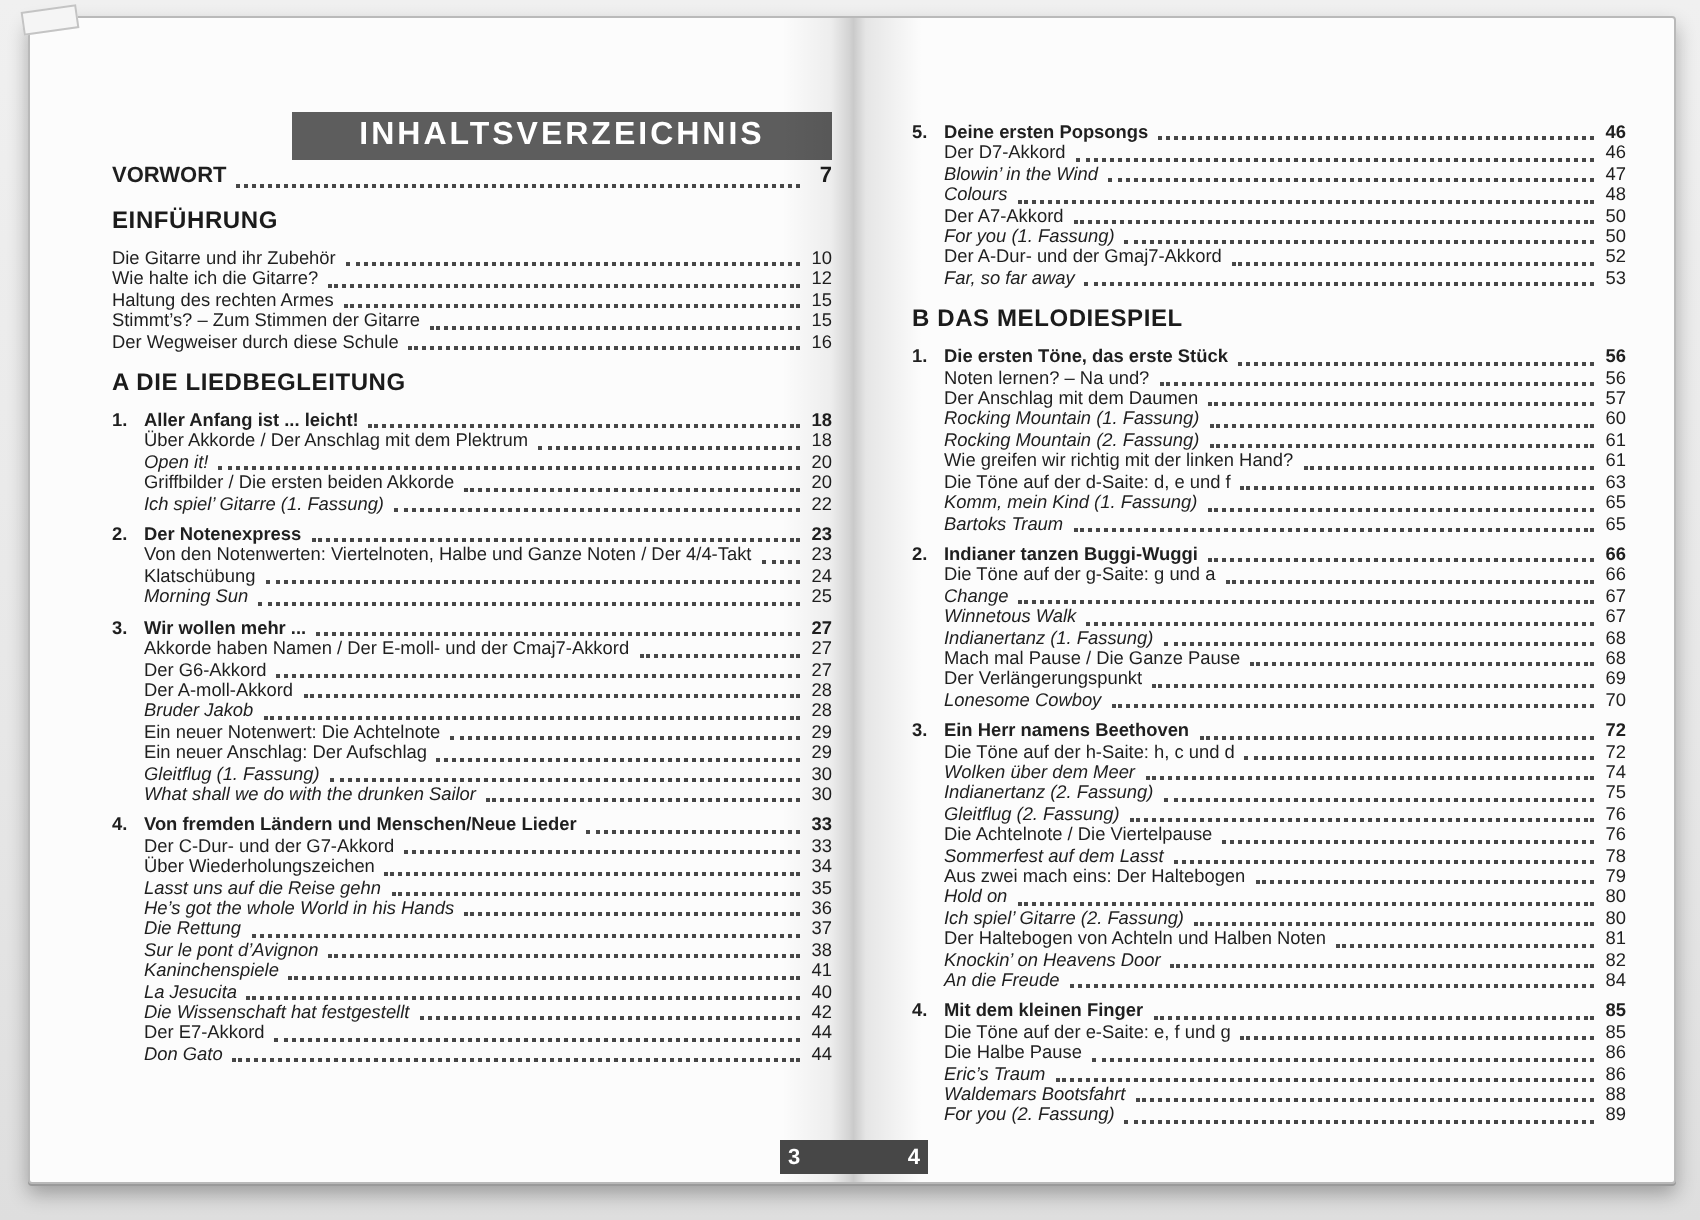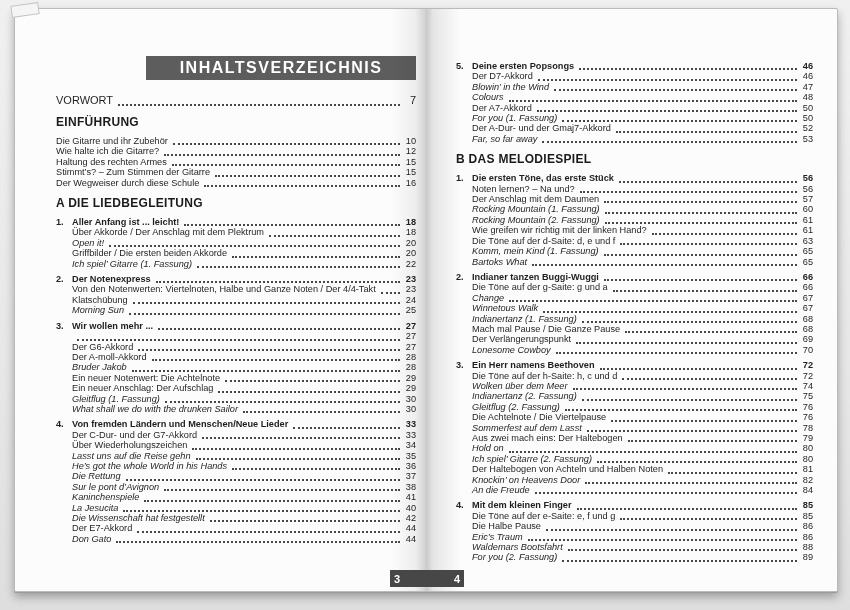--- a/index.html
+++ b/index.html
@@ -50,42 +50,42 @@
   .page-content.left  { left: 41px;  width: 360px; }
   .page-content.right { left: 441px; width: 357px; }
 
   .title-bar {
     margin-left: 90px;
     width: 270px; height: 24px;
     background: #5d5d5d;
     color: #ffffff;
     display: flex; align-items: center; justify-content: center;
     font-weight: bold; font-size: 16px; letter-spacing: 1.5px;
-    margin-bottom: 14px;
+    margin-bottom: 2px;
   }
 
   .row {
     display: flex; align-items: flex-end;
     font-size: 9.2px; line-height: 10.4px;
     color: #1f1f1f;
     white-space: nowrap;
   }
   .row .num { flex: none; width: 16px; font-weight: bold; }
   .row.indent { padding-left: 16px; }
   .row .title { flex: none; }
   .row .leader {
     flex: 1 1 auto; min-width: 8px;
     border-bottom: 2px dotted #474747;
     margin: 0 3px 1px 5px;
   }
   .row .pg { flex: none; min-width: 13px; text-align: right; }
   .row.bold .title, .row.bold .pg, .row.bold .num { font-weight: bold; }
   .row.italic .title { font-style: italic; }
   .row.vorwort { font-size: 11px; line-height: 13px; margin-bottom: 3px; }
-  .row.vorwort .title, .row.vorwort .pg { font-weight: normal; }
+  .row.vorwort .title, .row.vorwort .pg { font-weight: bold; }
 
   .sec-heading {
     font-size: 12px; font-weight: bold; color: #1b1b1b;
     margin: 9px 0 7px 0; letter-spacing: 0.3px;
     line-height: 13px;
   }
   .group { margin-top: 5px; }
 
   .pagebox {
     position: absolute;
@@ -196,20 +196,21 @@
             </div>
           </div>
           <div class="group">
             <div class="row bold">
               <span class="num">3.</span>
               <span class="title">Wir wollen mehr ...</span>
               <span class="leader"></span>
               <span class="pg">27</span>
             </div>
             <div class="row indent">
+              <span class="title">Akkorde haben Namen / Der E-moll- und der Cmaj7-Akkord</span>
               <span class="leader"></span>
               <span class="pg">27</span>
             </div>
             <div class="row indent">
               <span class="title">Der G6-Akkord</span>
               <span class="leader"></span>
               <span class="pg">27</span>
             </div>
             <div class="row indent">
               <span class="title">Der A-moll-Akkord</span>
@@ -390,21 +391,21 @@
               <span class="title">Die Töne auf der d-Saite: d, e und f</span>
               <span class="leader"></span>
               <span class="pg">63</span>
             </div>
             <div class="row italic indent">
               <span class="title">Komm, mein Kind (1. Fassung)</span>
               <span class="leader"></span>
               <span class="pg">65</span>
             </div>
             <div class="row italic indent">
-              <span class="title">Bartoks What</span>
+              <span class="title">Bartoks Traum</span>
               <span class="leader"></span>
               <span class="pg">65</span>
             </div>
           </div>
           <div class="group">
             <div class="row bold">
               <span class="num">2.</span>
               <span class="title">Indianer tanzen Buggi-Wuggi</span>
               <span class="leader"></span>
               <span class="pg">66</span>

